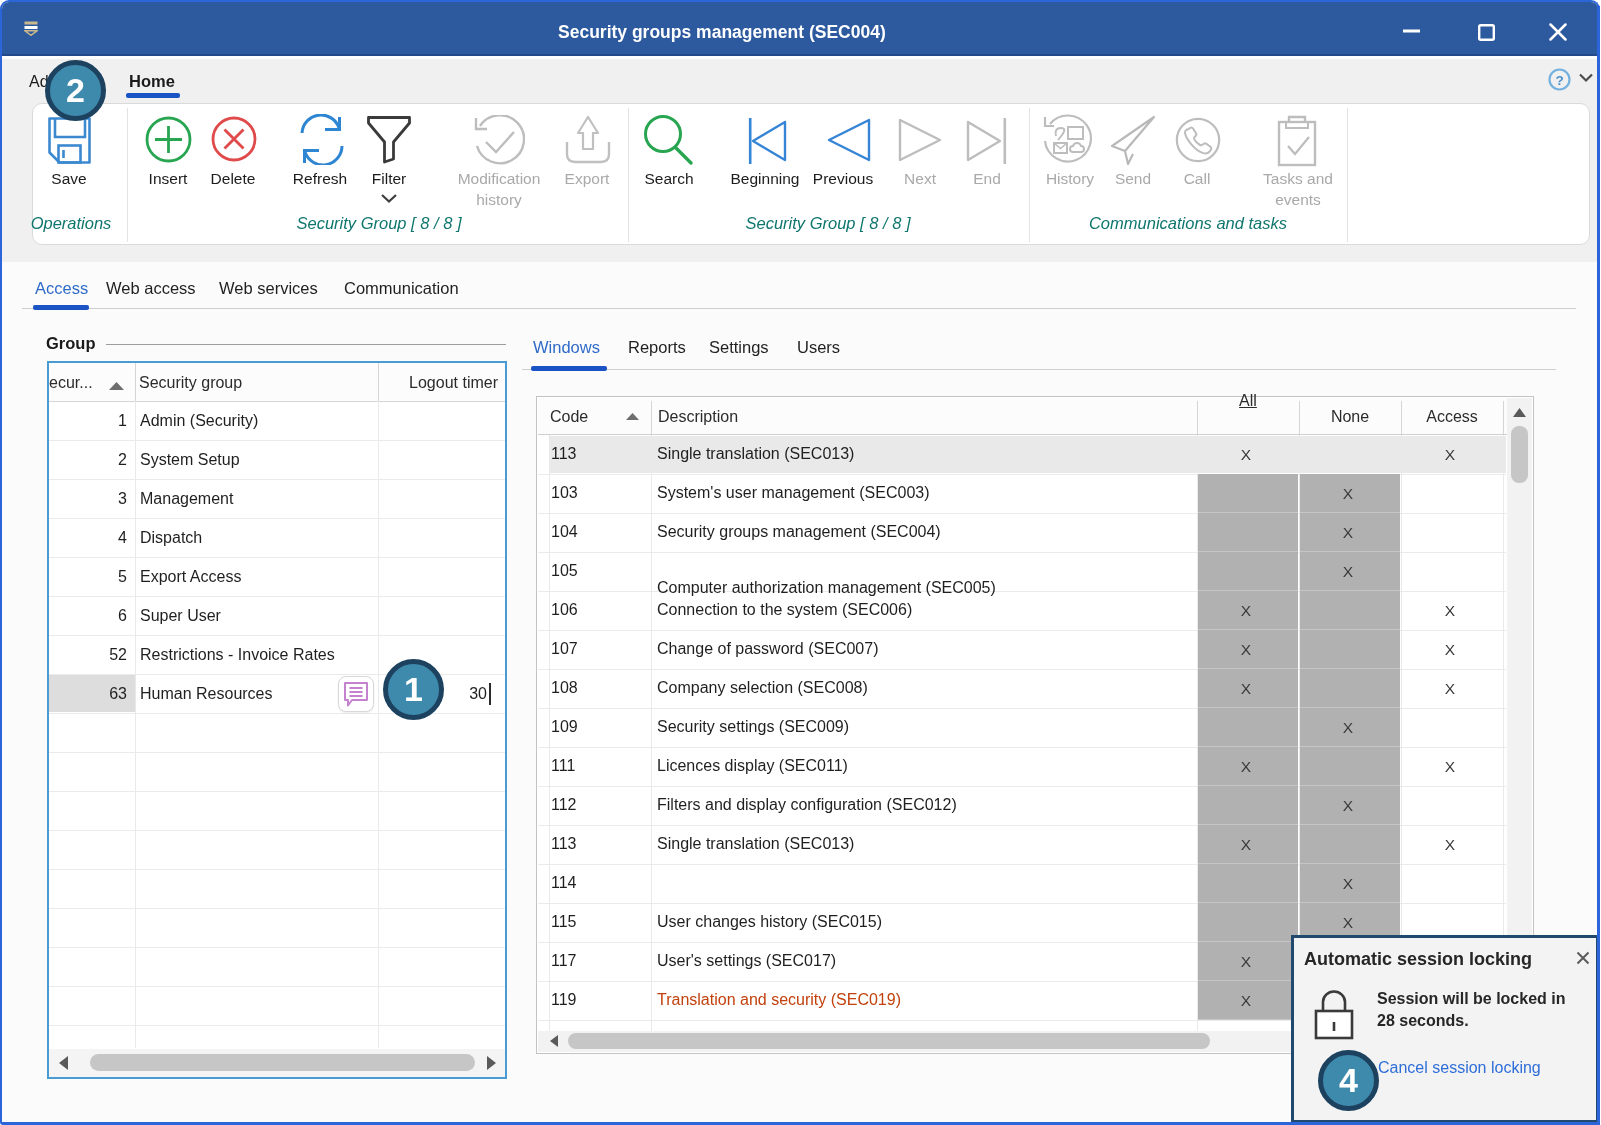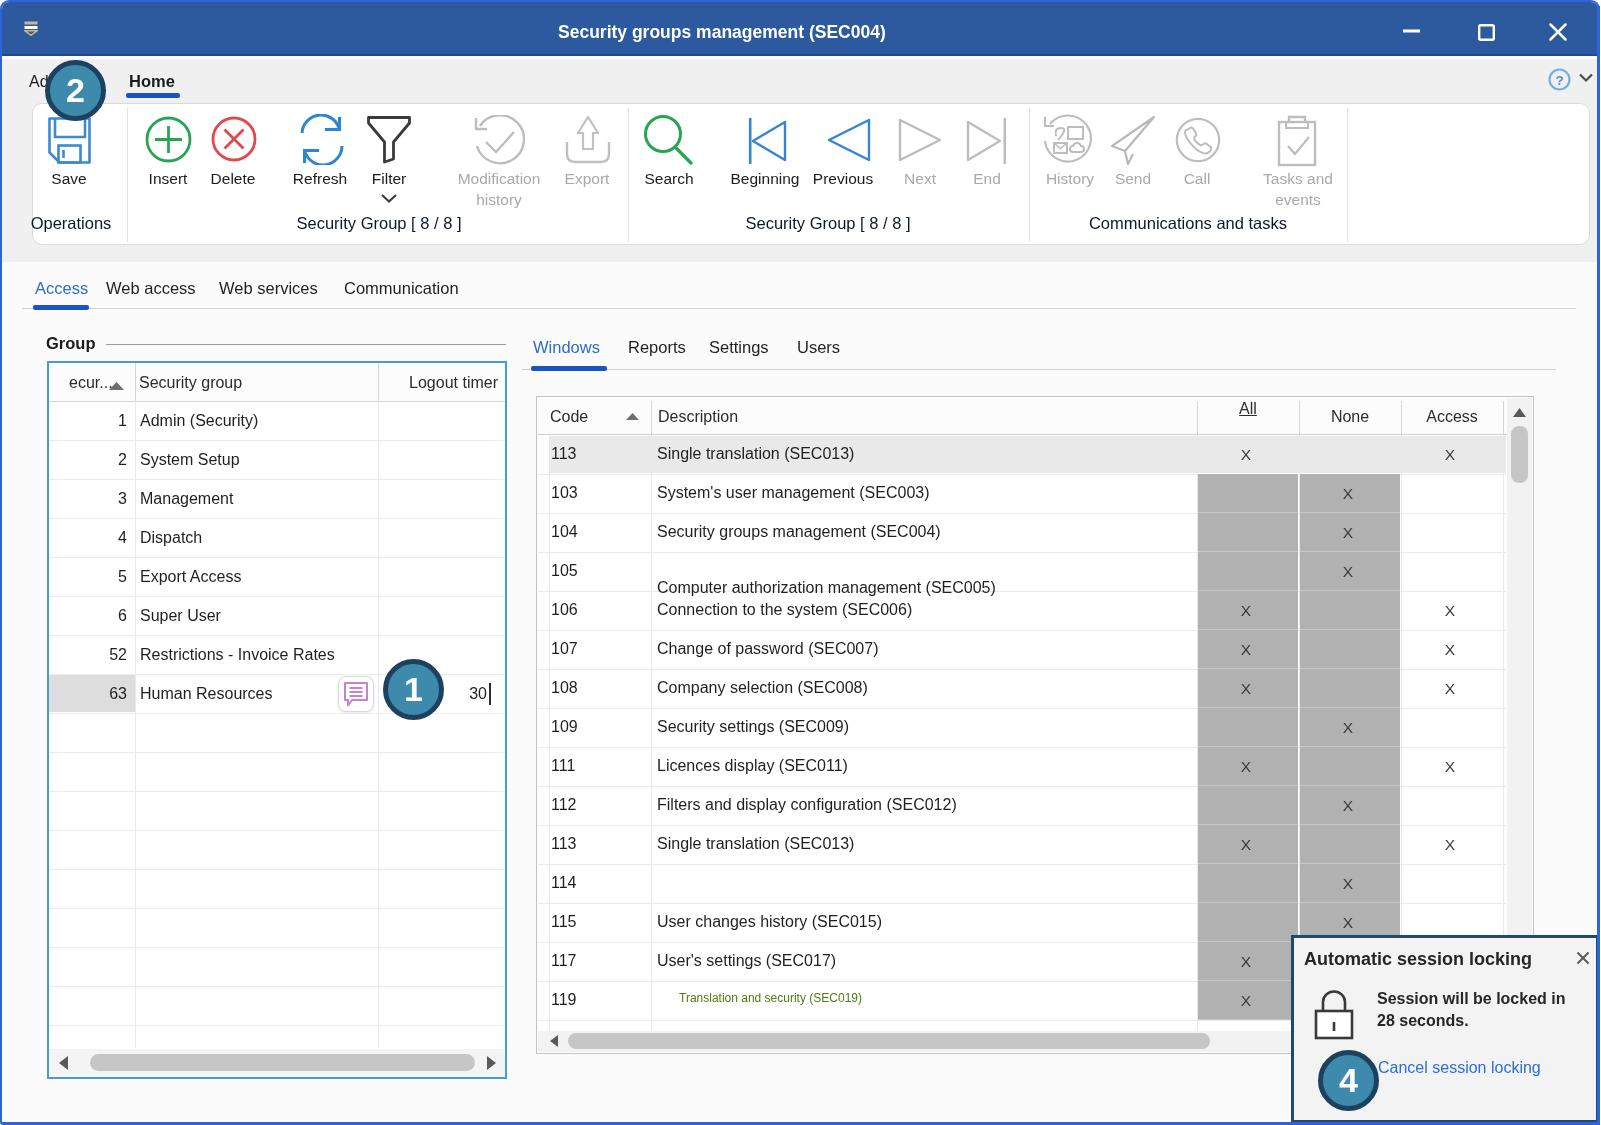--- a/index.html
+++ b/index.html
@@ -2,21 +2,21 @@
 <html><head>
 <meta charset="utf-8">
 <style>
 html,body{margin:0;padding:0;width:1601px;height:1125px;background:#fff;
  font-family:"Liberation Sans",sans-serif;-webkit-font-smoothing:antialiased;}
 .a{position:absolute;}
 .t{position:absolute;white-space:nowrap;}
 .ct{transform:translateX(-50%);text-align:center;}
 .lbl{font-size:15.5px;color:#1c1c1c;}
 .dis{color:#a9a9a9;}
-.grp{font-size:16.5px;color:#0f172a;}
+.grp{font-size:16.5px;color:#0f766e;font-style:italic;}
 .vsep{position:absolute;width:1px;background:#e3e3e3;top:106px;height:134px;}
 .hl{position:absolute;height:1px;background:#ebebeb;}
 .vl{position:absolute;width:1px;background:#e9e9e9;}
 .xm{position:absolute;width:102px;text-align:center;font-size:15.5px;color:#3a3a3a;}
 .badge{position:absolute;width:51px;height:51px;border-radius:50%;background:#3e8aad;
  border:5px solid #1d425f;color:#fff;font-size:34px;font-weight:bold;text-align:center;line-height:50px;z-index:60;}
 </style>
 </head>
 <body>
 
@@ -186,21 +186,21 @@
  <div class="t" style="left:342px;top:277px;font-size:16.5px;color:#1f1f1f;">Communication</div>
  <div class="a" style="left:20px;top:306px;width:1554px;height:1px;background:#cfcfcf;"></div>
  <div class="a" style="left:31px;top:303px;width:56px;height:5px;background:#1a53c4;border-radius:2px;"></div>
 
  <div class="t" style="left:44px;top:332px;font-size:16.5px;font-weight:bold;color:#1b1b1b;">Group</div>
  <div class="a" style="left:104px;top:342px;width:400px;height:1px;background:#9d9d9d;"></div>
 
  <div class="a" style="left:45px;top:359px;width:460px;height:718px;background:#fff;border:2px solid #4a9ad4;box-sizing:border-box;"></div>
 
  <div class="a" style="left:47px;top:361px;width:456px;height:38px;background:#fcfcfc;border-bottom:1px solid #d5d5d5;"></div>
- <div class="t" style="left:47px;top:372px;font-size:16px;color:#2b2b2b;padding-left:20px;">ecur...</div>
+ <div class="t" style="left:47px;top:372px;font-size:16px;color:#2b2b2b;">ecur...</div>
  <svg class="a" style="left:106px;top:379px;" width="17" height="10" viewBox="0 0 17 10">
       <path d="M8.5 1 L16 9 H1 Z" fill="#6e6e6e"></path>
     </svg>
  <div class="t" style="left:137px;top:372px;font-size:16px;color:#2b2b2b;">Security group</div>
  <div class="t" style="left:496px;top:372px;font-size:16px;color:#2b2b2b;transform:translateX(-100%);">Logout timer</div>
  <div class="a" style="left:133px;top:361px;width:1px;height:38px;background:#d5d5d5;"></div>
  <div class="a" style="left:376px;top:361px;width:1px;height:38px;background:#d5d5d5;"></div>
 
  <div class="a" style="left:47px;top:672px;width:86px;height:38px;background:#ddddde;"></div>
 
@@ -269,21 +269,21 @@
  <div class="a" style="left:529px;top:364px;width:76px;height:5px;background:#1a53c4;border-radius:2px;"></div>
 
  <div class="a" style="left:534px;top:394px;width:998px;height:658px;background:#fff;border:1.5px solid #c3c3c3;box-sizing:border-box;"></div>
 
  <div class="a" style="left:536px;top:396px;width:994px;height:37px;background:#fcfcfc;border-bottom:1px solid #cfcfcf;box-sizing:border-box;"></div>
  <div class="t" style="left:548px;top:406px;font-size:16px;color:#2b2b2b;">Code</div>
  <svg class="a" style="left:623px;top:410px;" width="15" height="9" viewBox="0 0 15 9">
       <path d="M7.5 1 L14 8 H1 Z" fill="#6e6e6e"></path>
     </svg>
  <div class="t" style="left:656px;top:406px;font-size:16px;color:#2b2b2b;">Description</div>
- <div class="t ct" style="left:1246px;top:398px;font-size:16px;color:#2b2b2b;text-decoration:underline;">All</div>
+ <div class="t ct" style="left:1246px;top:390px;font-size:16px;color:#2b2b2b;text-decoration:underline;">All</div>
  <div class="t ct" style="left:1348px;top:406px;font-size:16px;color:#2b2b2b;">None</div>
  <div class="t ct" style="left:1450px;top:406px;font-size:16px;color:#2b2b2b;">Access</div>
  <div class="a" style="left:649px;top:399px;width:1px;height:33px;background:#d5d5d5;"></div>
  <div class="a" style="left:1195px;top:399px;width:1px;height:33px;background:#d5d5d5;"></div>
  <div class="a" style="left:1297px;top:399px;width:1px;height:33px;background:#d5d5d5;"></div>
  <div class="a" style="left:1399px;top:399px;width:1px;height:33px;background:#d5d5d5;"></div>
  <div class="a" style="left:1501px;top:399px;width:1px;height:33px;background:#d5d5d5;"></div>
 
  <div class="a" style="left:547px;top:434px;width:957px;height:37px;background:#e9e9e9;"></div>
 
@@ -354,21 +354,21 @@
  <div class="xm" style="left:1397px;top:834px;">X</div>
  <div class="t" style="left:549px;top:872px;font-size:16px;color:#1f1f1f;">114</div>
  <div class="xm" style="left:1295px;top:873px;">X</div>
  <div class="t" style="left:549px;top:911px;font-size:16px;color:#1f1f1f;">115</div>
  <div class="t" style="left:655px;top:911px;font-size:16px;color:#1f1f1f;">User changes history (SEC015)</div>
  <div class="xm" style="left:1295px;top:912px;">X</div>
  <div class="t" style="left:549px;top:950px;font-size:16px;color:#1f1f1f;">117</div>
  <div class="t" style="left:655px;top:950px;font-size:16px;color:#1f1f1f;">User's settings (SEC017)</div>
  <div class="xm" style="left:1193px;top:951px;">X</div>
  <div class="t" style="left:549px;top:989px;font-size:16px;color:#1f1f1f;">119</div>
- <div class="t" style="left:655px;top:989px;font-size:12px;color:#4d7c0f;margin-left:22px;">Translation and security (SEC019)</div>
+ <div class="t" style="left:655px;top:989px;font-size:16px;color:#c2410c;">Translation and security (SEC019)</div>
  <div class="xm" style="left:1193px;top:990px;">X</div>
 
  <div class="a" style="left:1505px;top:396px;width:25px;height:633px;background:#f2f2f2;"></div>
  <svg class="a" style="left:1509px;top:404px;" width="17" height="13" viewBox="0 0 17 13">
       <path d="M8.5 2 L15 11 H2 Z" fill="#5a5a5a"></path>
     </svg>
  <div class="a" style="left:1509px;top:424px;width:17px;height:57px;background:#c6c6c6;border-radius:8px;"></div>
 
  <div class="a" style="left:536px;top:1029px;width:994px;height:21px;background:#f2f2f2;"></div>
  <svg class="a" style="left:545px;top:1031px;" width="14" height="16" viewBox="0 0 14 16">

